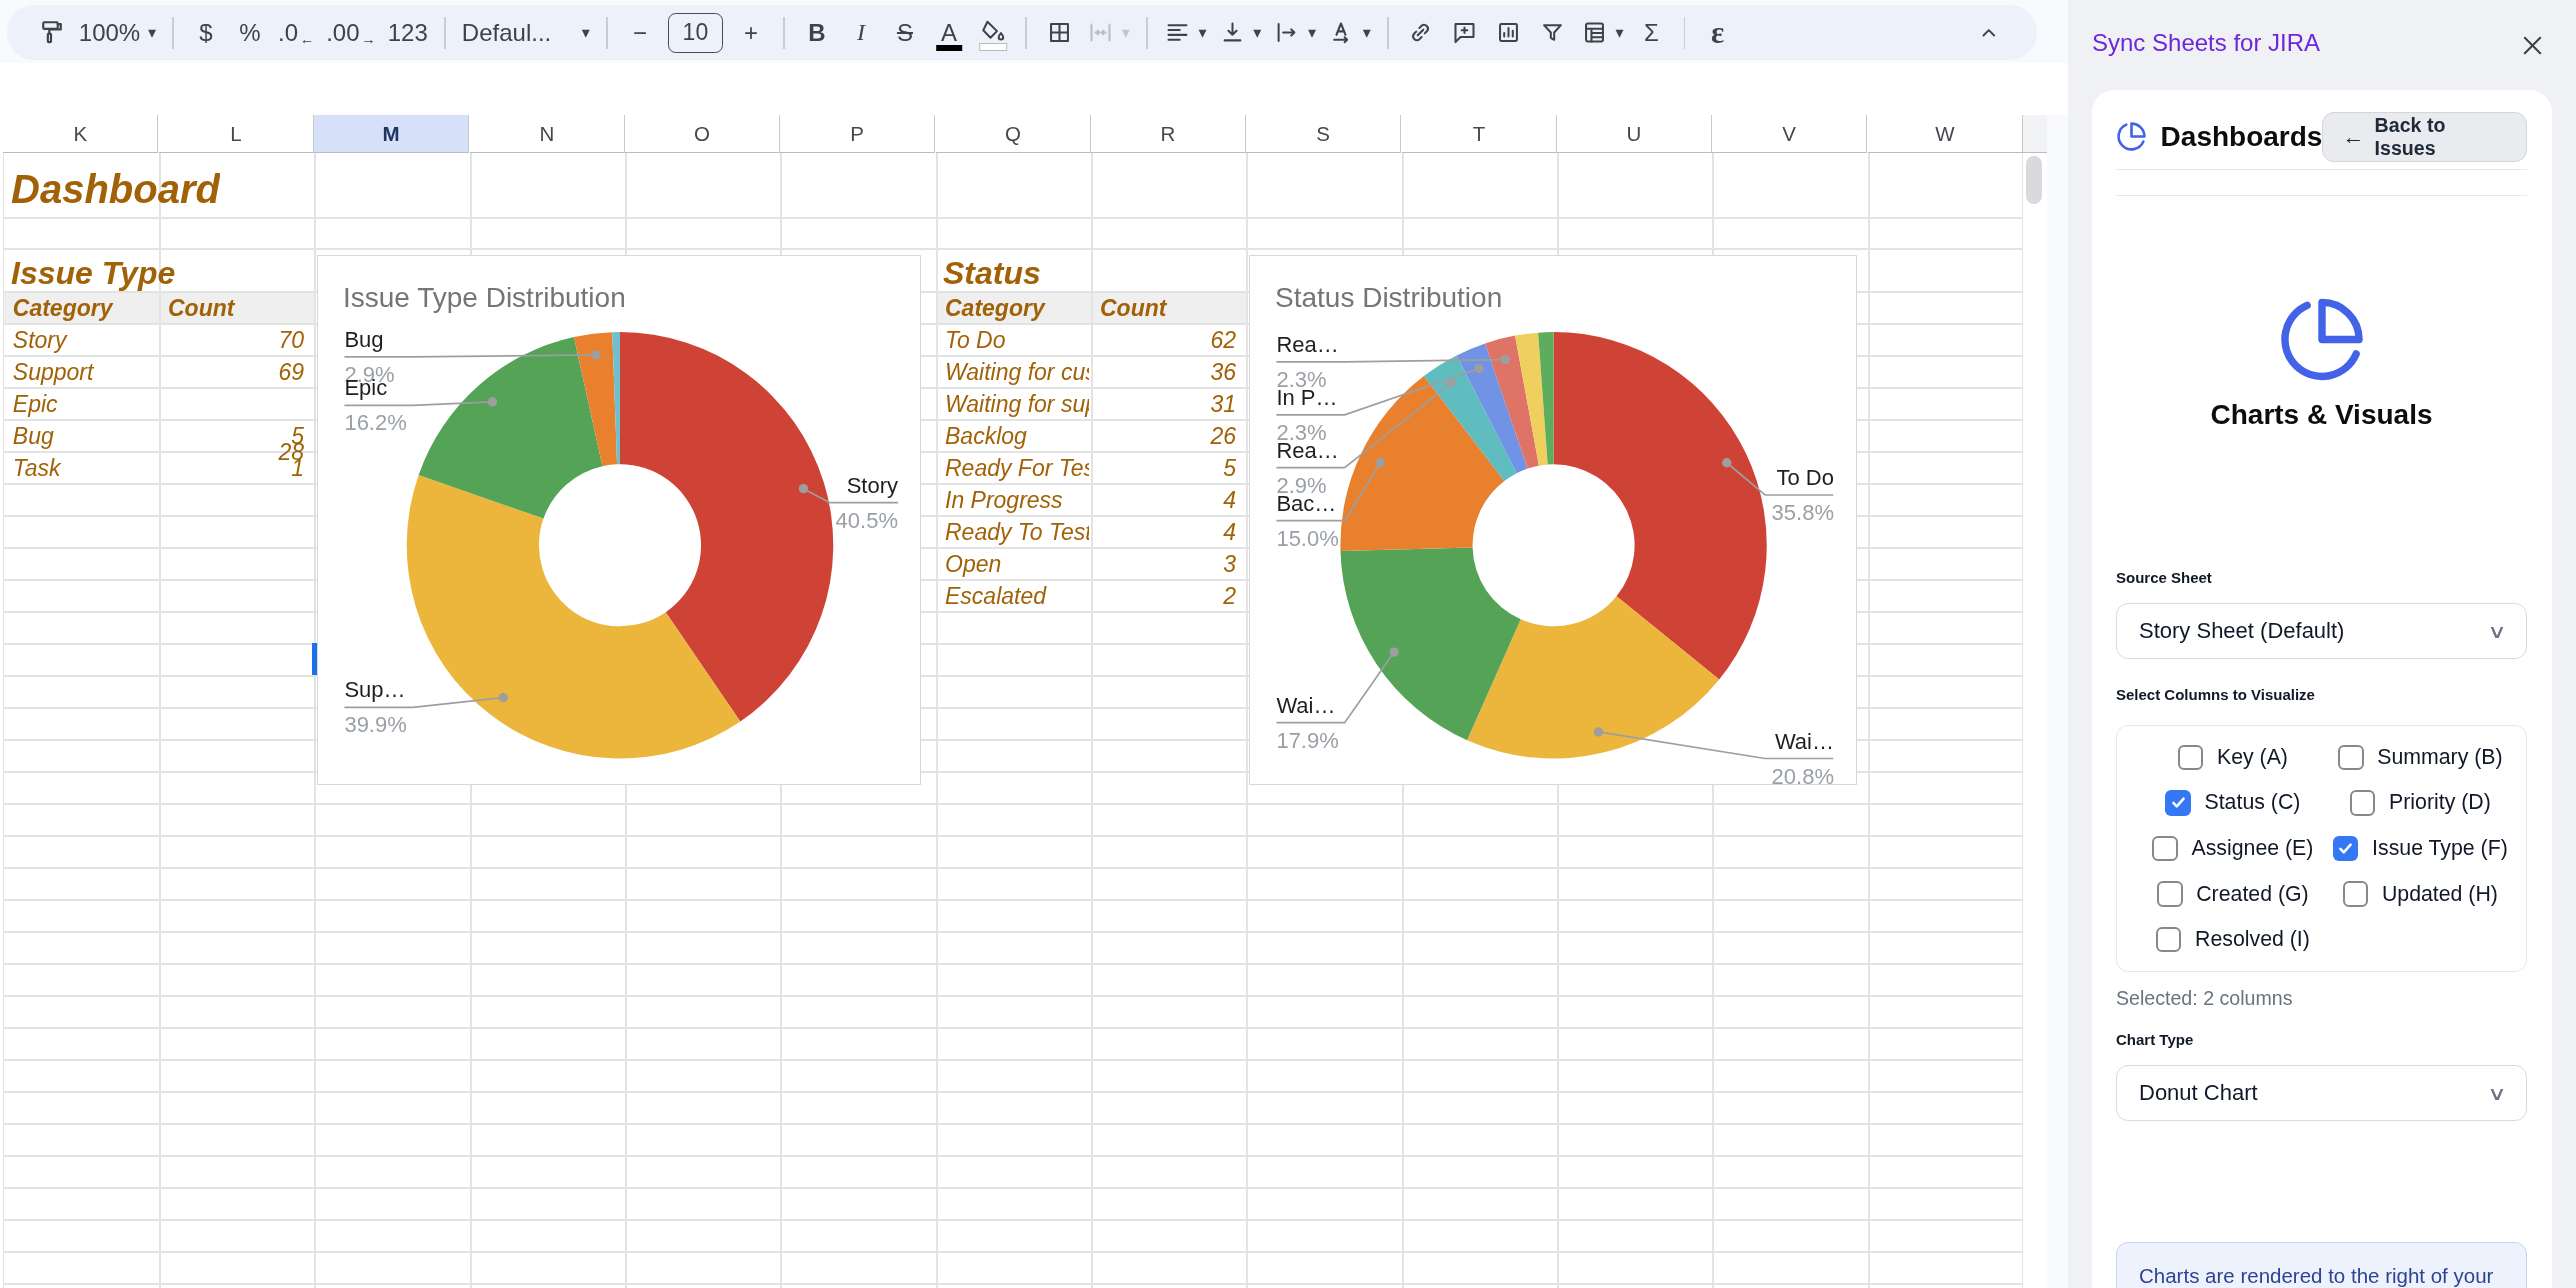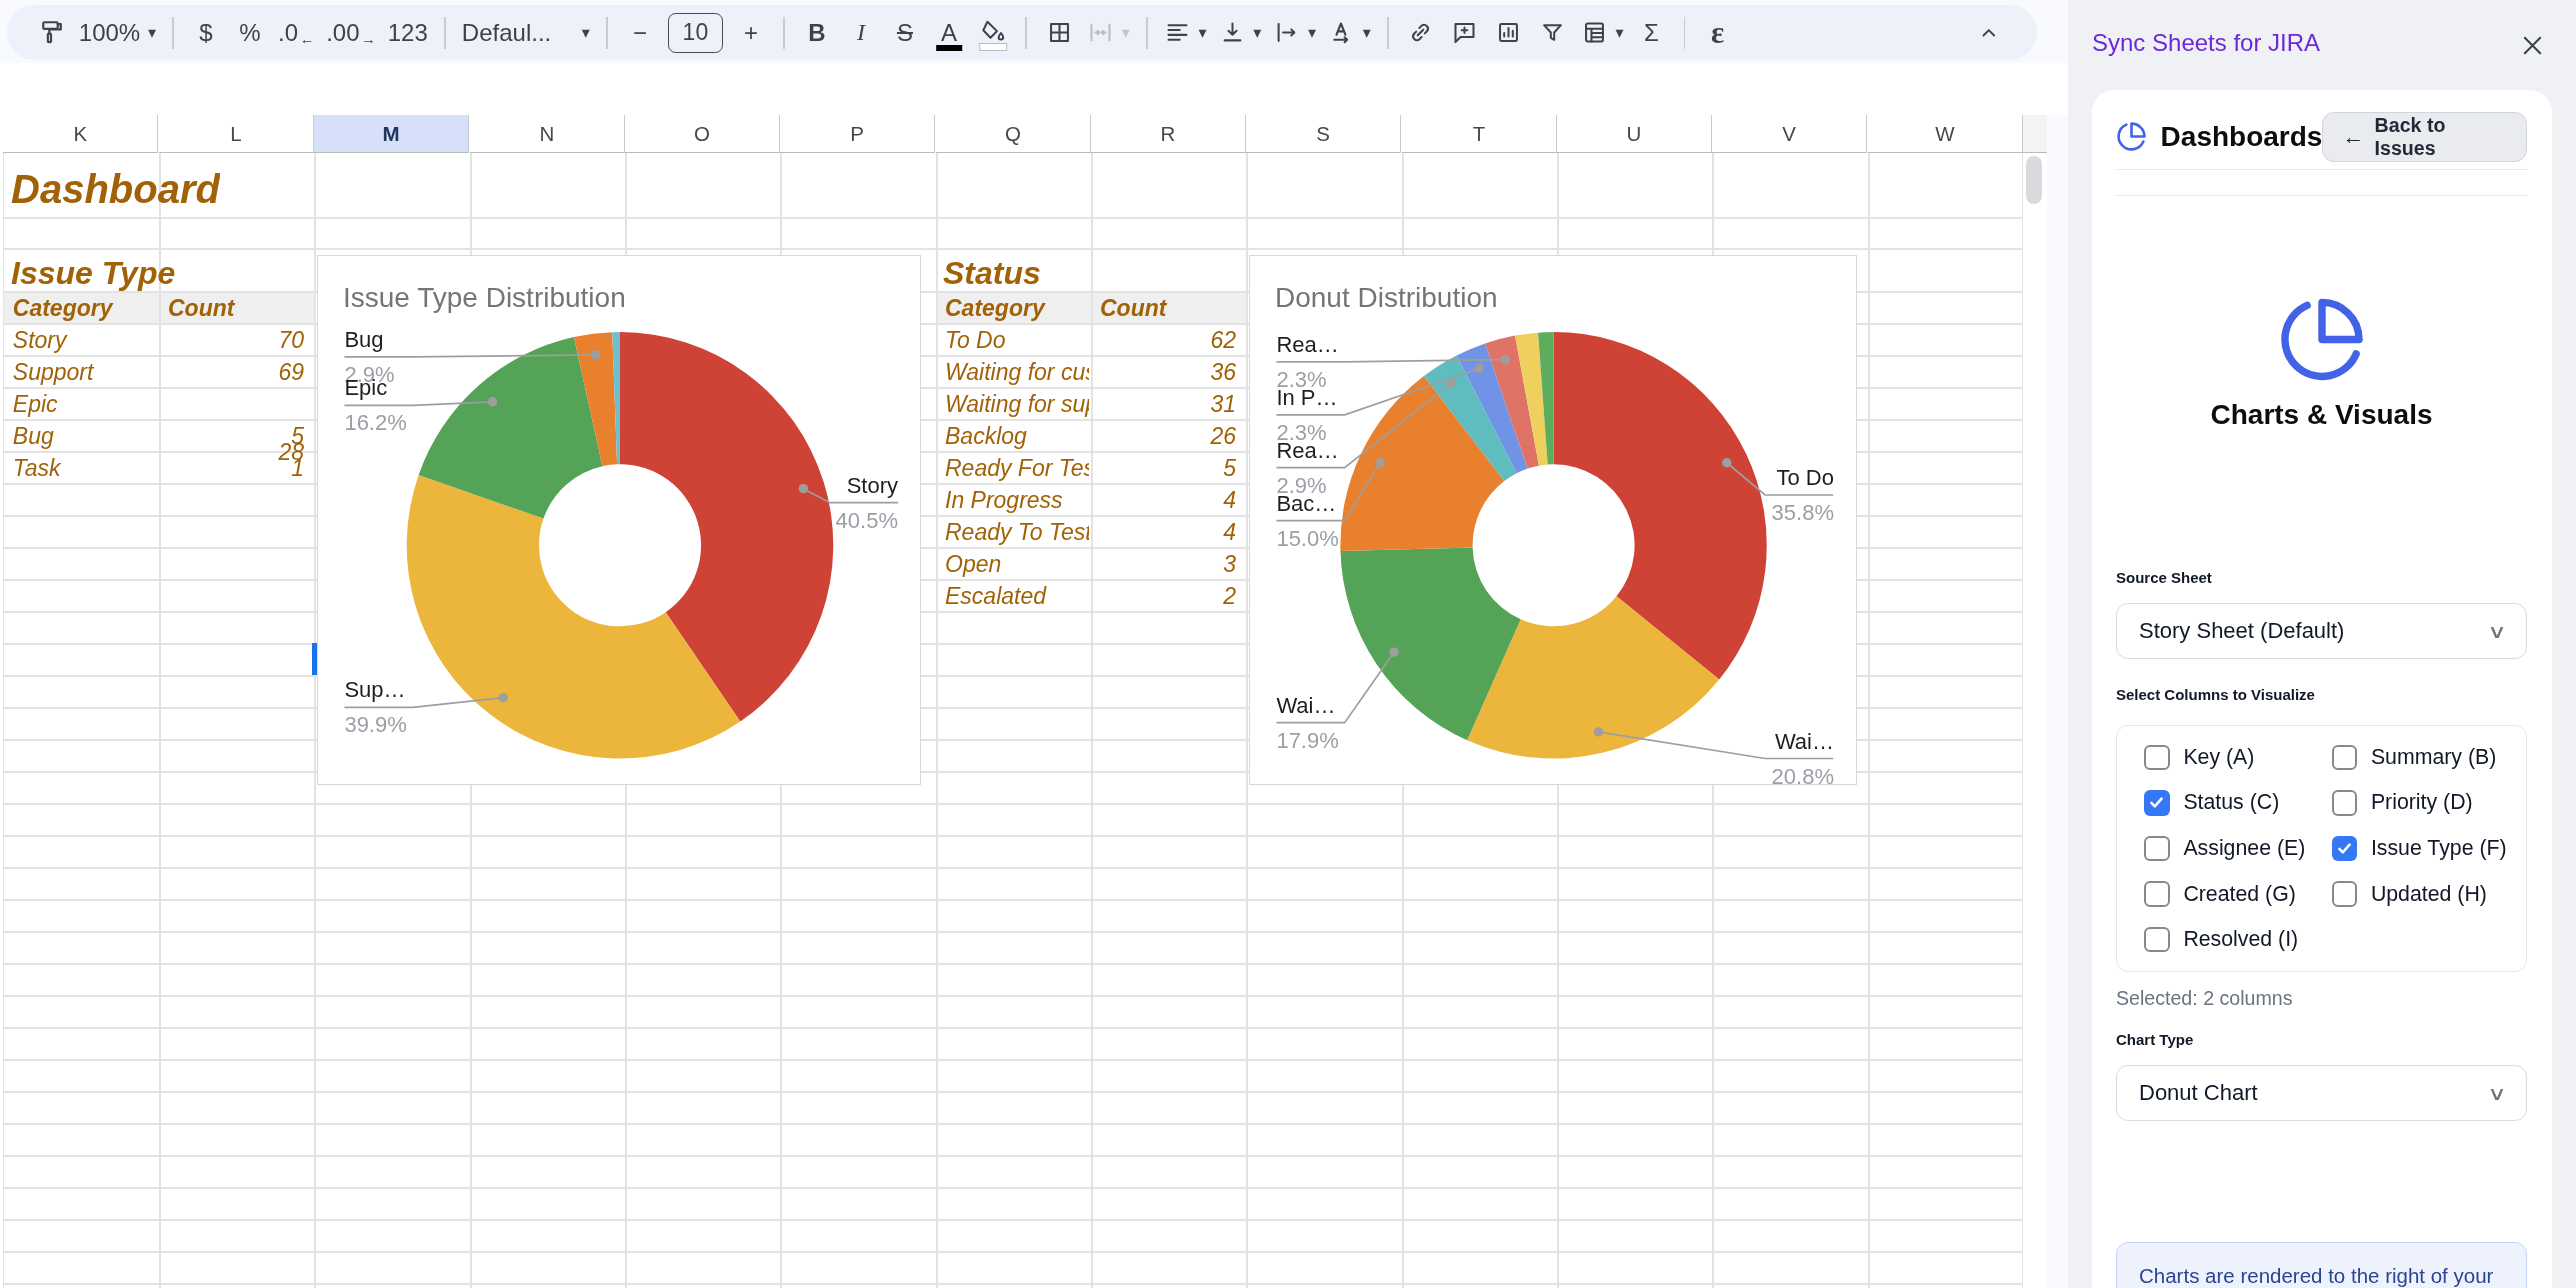--- a/index.html
+++ b/index.html
@@ -61,21 +61,21 @@
   .sb-hr{position:absolute;left:24px;right:25px;height:1.3px;background:#e7e8ea;}
   #sb-heropie{position:absolute;left:50%;top:205px;transform:translateX(-50%);width:89px;height:89px;}
   #sb-herotitle{top:309px;text-align:center;font-size:28px;font-weight:bold;color:#0d0d0d;}
   #sb-herosub{top:351px;text-align:center;font-size:21.3px;line-height:32px;color:#6b7280;padding:0 34px;}
   .sb-label{font-size:15px;font-weight:700;color:#111827;}
   .sb-select{height:56px;border:1.7px solid #d8dadd;border-radius:12px;background:#fff;display:flex;
              align-items:center;padding:0 22px;font-size:22px;color:#111827;box-sizing:border-box;}
   .sb-select .chev{margin-left:auto;color:#6b7280;font-size:19px;transform:scaleX(1.4);}
   #sb-checkcard{top:635px;height:247px;border:1.7px solid #e5e7eb;border-radius:12px;box-sizing:border-box;
                 display:grid;grid-template-columns:1fr 1fr;align-content:space-around;padding:8.5px 17px;}
-  .cbrow{display:flex;align-items:center;height:41px;}
+  .cbrow{display:flex;align-items:center;height:41px;justify-content:center;}
   .cb{width:25.6px;height:25.6px;border-radius:6px;box-sizing:border-box;margin:0 13.6px 0 10.2px;flex:0 0 auto;
       border:2.6px solid #85898f;background:#fff;display:flex;align-items:center;justify-content:center;}
   .cb.on{border:none;background:#3478f6;}
   .cb svg{stroke:#fff;stroke-width:3;fill:none;stroke-linecap:round;stroke-linejoin:round;}
   .cblabel{font-size:21.3px;color:#111827;}
   #sb-selnote{top:897px;font-size:19.6px;color:#6b7280;}
   #sb-generate{top:1063px;height:60px;background:#f0f1f2;border-radius:12px;display:flex;align-items:center;
                justify-content:center;font-size:22px;font-weight:600;color:#111;}
   #sb-generate svg{stroke:#1f1f1f;fill:none;stroke-width:1.9;margin-right:13.6px;}
   #sb-info{top:1152px;height:115px;background:#edf2fc;border:1.7px solid #c5d3f5;border-radius:12px;
@@ -358,21 +358,21 @@
         <div class="pie-label pie-name" style="top: 71px; left: 26.4px;">Bug</div>
         <div class="pie-label pie-pct" style="top: 106px; left: 26.4px;">2.9%</div>
         <div class="pie-label pie-name" style="top: 119px; left: 26.4px;">Epic</div>
         <div class="pie-label pie-pct" style="top: 154px; left: 26.4px;">16.2%</div>
         <div class="pie-label pie-name" style="top: 217px; left: 324px; width: 256px; text-align: right;">Story</div>
         <div class="pie-label pie-pct" style="top: 252px; left: 324px; width: 256px; text-align: right;">40.5%</div>
         <div class="pie-label pie-name" style="top: 421px; left: 26.4px;">Sup…</div>
         <div class="pie-label pie-pct" style="top: 456px; left: 26.4px;">39.9%</div>
       </div>
       <div class="chartbox" style="left: 1249px; top: 140px; width: 608px; height: 530px;">
-        <div class="chart-title" style="left: 25px; top: 25.6px;">Donut Distribution</div>
+        <div class="chart-title" style="left: 25px; top: 25.6px;">Status Distribution</div>
         <svg width="608" height="530" style="position: absolute; left: 0px; top: 0px;" viewBox="0 0 713 621">
           <path d="M356,89 A250,250 0 0 1 550.2388642141098,496.3888929652047 L429.81076840136166,398.8077793267778 A95,95 0 0 0 356,244 Z" fill="#cf4337"></path>
           <path d="M550.2388642141098,496.3888929652047 A250,250 0 0 1 254.59240575043736,567.5092992167191 L317.4651141851662,425.8335337023533 A95,95 0 0 0 429.81076840136166,398.8077793267778 Z" fill="#ecb63c"></path>
           <path d="M254.59240575043736,567.5092992167191 A250,250 0 0 1 106.09274130806025,345.80896857680386 L261.03524169706293,341.58740805918546 A95,95 0 0 0 317.4651141851662,425.8335337023533 Z" fill="#54a356"></path>
           <path d="M106.09274130806025,345.80896857680386 A250,250 0 0 1 203.959758133338,140.54656754511169 L298.22470809066846,263.58769566714244 A95,95 0 0 0 261.03524169706293,341.58740805918546 Z" fill="#e8802e"></path>
           <path d="M203.959758133338,140.54656754511169 A250,250 0 0 1 242.3001690199428,116.35151373722204 L312.79406422757825,254.39357522014438 A95,95 0 0 0 298.22470809066846,263.58769566714244 Z" fill="#5fbdbf"></path>
           <path d="M242.3001690199428,116.35151373722204 A250,250 0 0 1 275.72970074094053,102.23708259767318 L325.4972862815574,249.03009138711582 A95,95 0 0 0 312.79406422757825,254.39357522014438 Z" fill="#7193e6"></path>
           <path d="M275.72970074094053,102.23708259767318 A250,250 0 0 1 310.85036809957643,93.11077547144069 L338.843139877839,245.56209467914746 A95,95 0 0 0 325.4972862815574,249.03009138711582 Z" fill="#df7366"></path>
           <path d="M310.85036809957643,93.11077547144069 A250,250 0 0 1 337.856469765518,89.65924458558638 L349.1054585108968,244.25051294252285 A95,95 0 0 0 338.843139877839,245.56209467914746 Z" fill="#efd05f"></path>
           <path d="M337.856469765518,89.65924458558638 A250,250 0 0 1 356.0000000000004,89 L356.00000000000017,244 A95,95 0 0 0 349.1054585108968,244.25051294252285 Z" fill="#5ead5e"></path>

